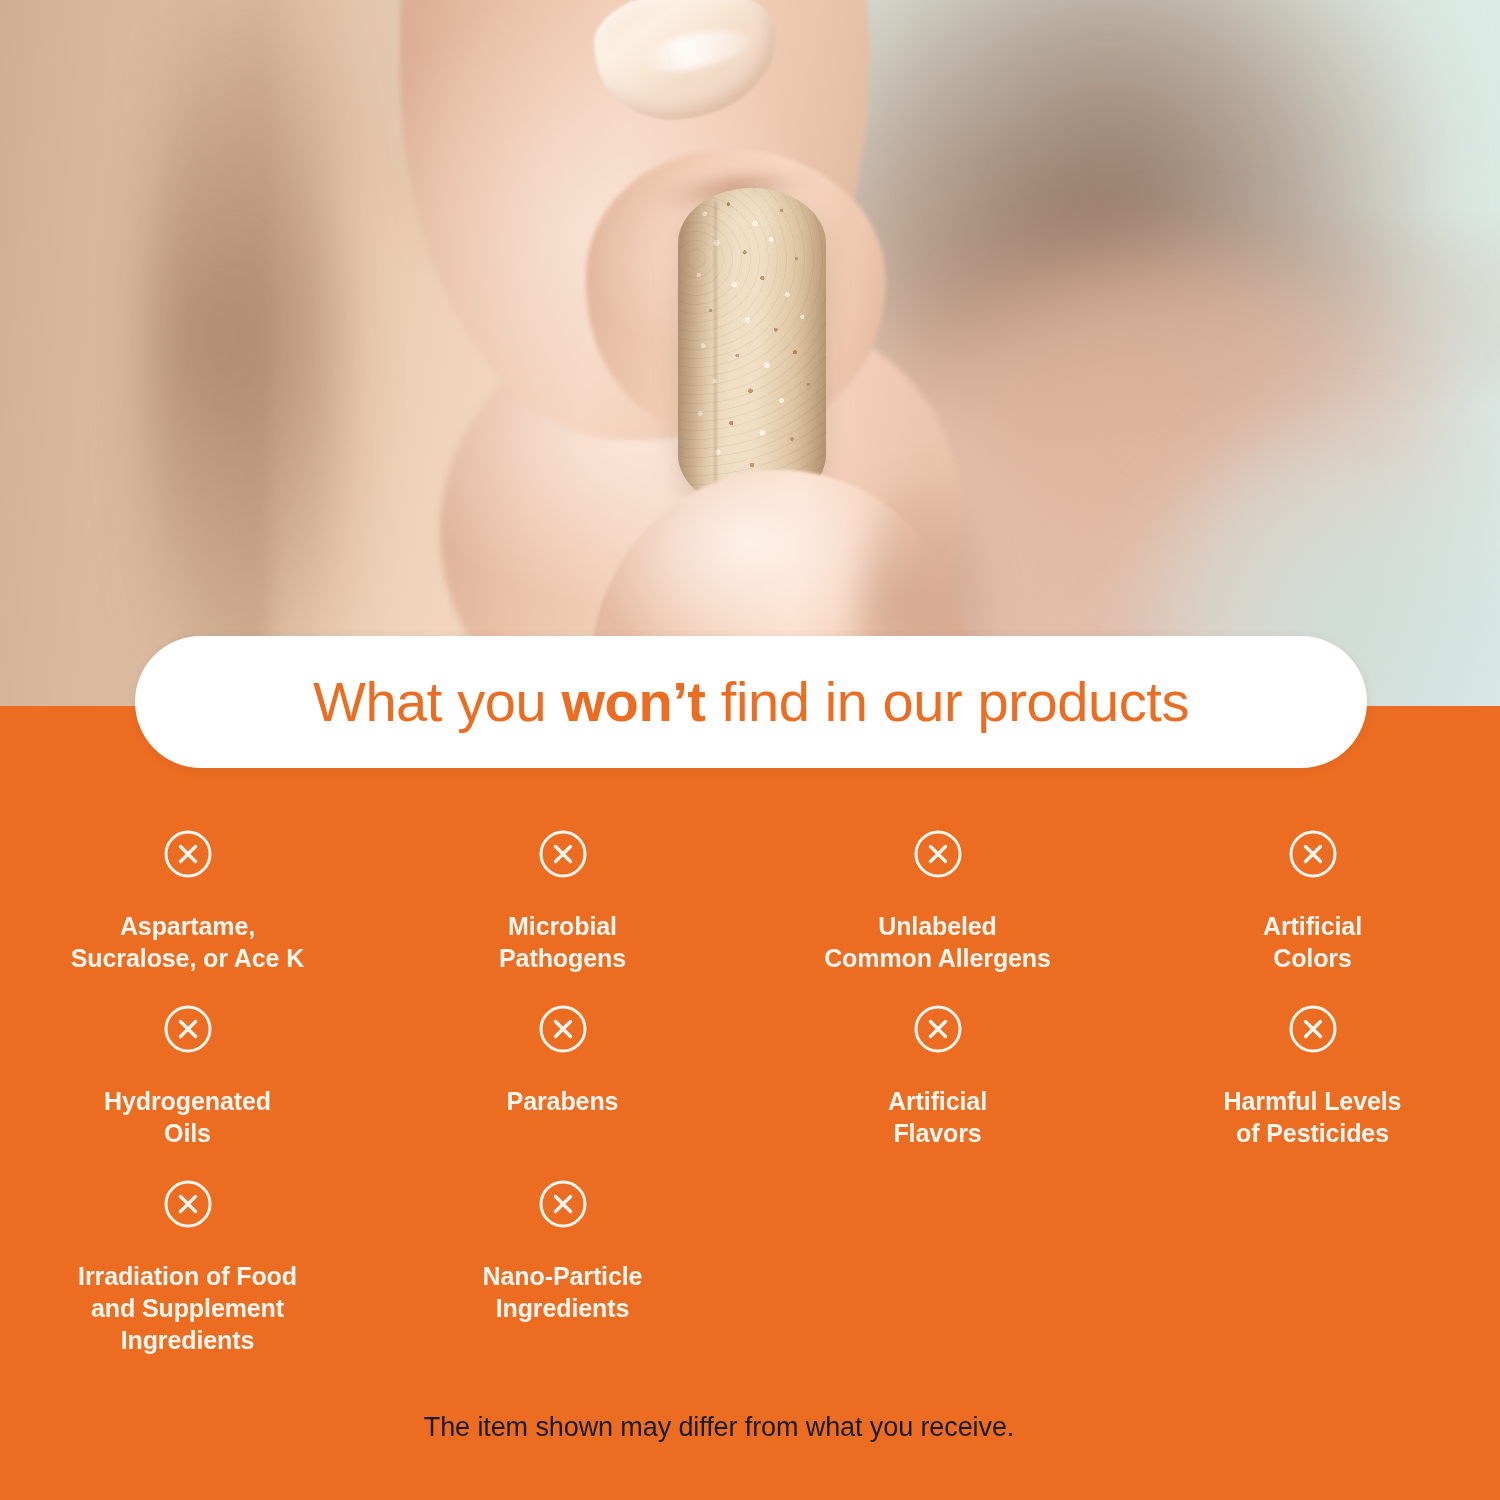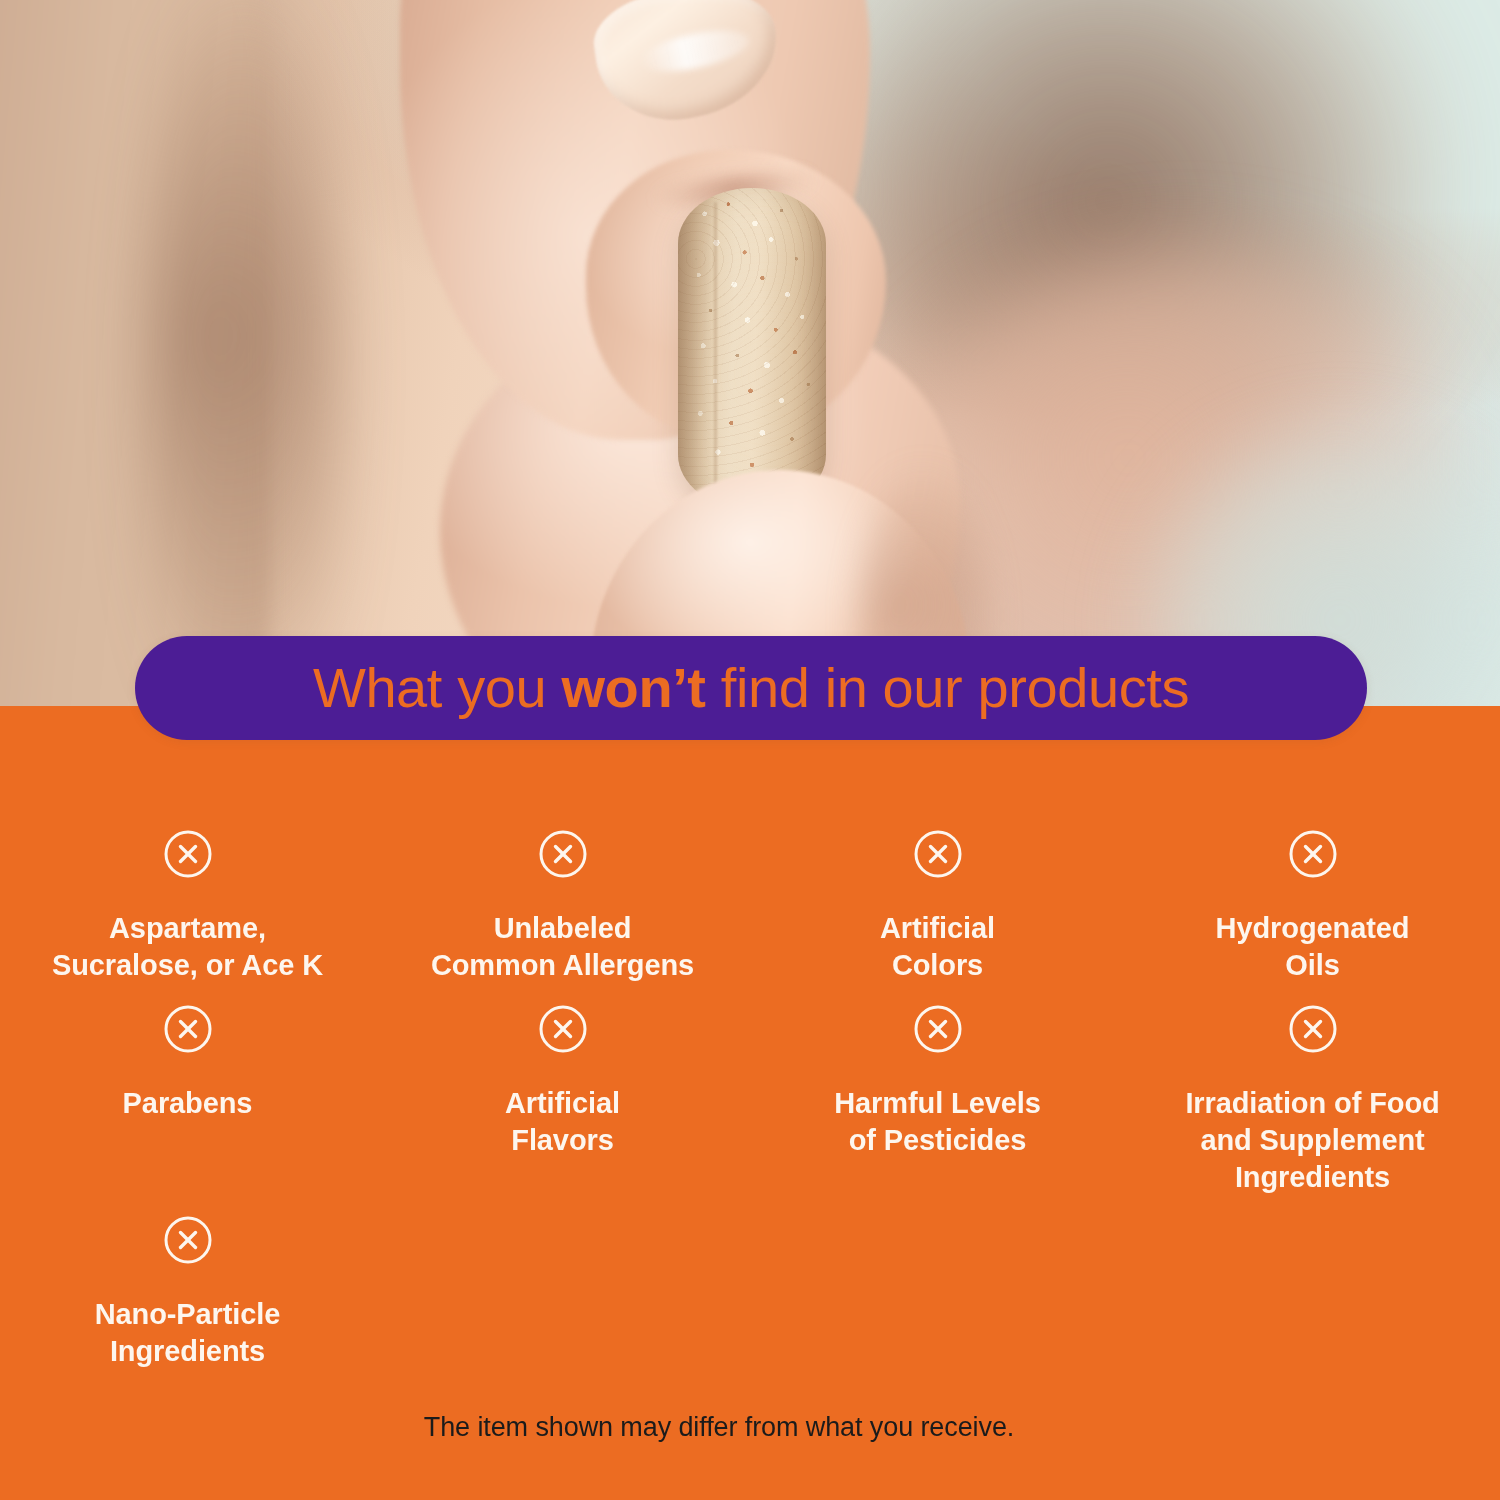--- a/index.html
+++ b/index.html
@@ -273,22 +273,22 @@
     left: 0; top: 706px;
     width: 1500px;
     height: 794px;
     background: #EC6C22;
   }
 
   
   .headline-card {
     position: absolute;
     left: 135px; top: 636px;
-    width: 1232px; height: 104px;
-    background: #4c1d95;
+    width: 1232px; height: 132px;
+    background: #ffffff;
     border-radius: 68px;
     display: flex;
     align-items: center;
     justify-content: center;
     box-shadow: 0 2px 10px rgba(120,70,40,0.10);
   }
   .headline {
     color: #EC6C22;
     font-size: 56px;
     font-weight: 400;
@@ -310,21 +310,21 @@
   .cell {
     display: flex;
     flex-direction: column;
     align-items: center;
     padding: 18px 22px 0 22px;
     min-height: 175px;
   }
   .x-icon { display: block; margin-bottom: 30px; }
   .cell-label {
     color: #FDF6EE;
-    font-size: 29px;
+    font-size: 25px;
     font-weight: 700;
     line-height: 1.28;
     text-align: center;
     letter-spacing: -0.1px;
     white-space: pre-line;
   }
 
   
   .grid .cell:nth-child(1) { padding-left: 8px; padding-right: 8px; }
   .grid .cell:nth-child(3) { padding-left: 6px; padding-right: 6px; align-items: center; }
@@ -385,20 +385,29 @@
     <div class="cell">
       <svg class="x-icon" width="52" height="52" viewBox="0 0 52 52" fill="none">
         <circle cx="26" cy="26" r="22" stroke="#FDF6EE" stroke-width="3"></circle>
         <line x1="18.5" y1="18.5" x2="33.5" y2="33.5" stroke="#FDF6EE" stroke-width="3.4" stroke-linecap="round"></line>
         <line x1="33.5" y1="18.5" x2="18.5" y2="33.5" stroke="#FDF6EE" stroke-width="3.4" stroke-linecap="round"></line>
       </svg>
       <div class="cell-label">Aspartame,
 Sucralose, or Ace K</div>
     </div>
 
+    <div class="cell">
+      <svg class="x-icon" width="52" height="52" viewBox="0 0 52 52" fill="none">
+        <circle cx="26" cy="26" r="22" stroke="#FDF6EE" stroke-width="3"></circle>
+        <line x1="18.5" y1="18.5" x2="33.5" y2="33.5" stroke="#FDF6EE" stroke-width="3.4" stroke-linecap="round"></line>
+        <line x1="33.5" y1="18.5" x2="18.5" y2="33.5" stroke="#FDF6EE" stroke-width="3.4" stroke-linecap="round"></line>
+      </svg>
+      <div class="cell-label">Microbial
+Pathogens</div>
+    </div>
 
     <div class="cell">
       <svg class="x-icon" width="52" height="52" viewBox="0 0 52 52" fill="none">
         <circle cx="26" cy="26" r="22" stroke="#FDF6EE" stroke-width="3"></circle>
         <line x1="18.5" y1="18.5" x2="33.5" y2="33.5" stroke="#FDF6EE" stroke-width="3.4" stroke-linecap="round"></line>
         <line x1="33.5" y1="18.5" x2="18.5" y2="33.5" stroke="#FDF6EE" stroke-width="3.4" stroke-linecap="round"></line>
       </svg>
       <div class="cell-label">Unlabeled
 Common Allergens</div>
     </div>

